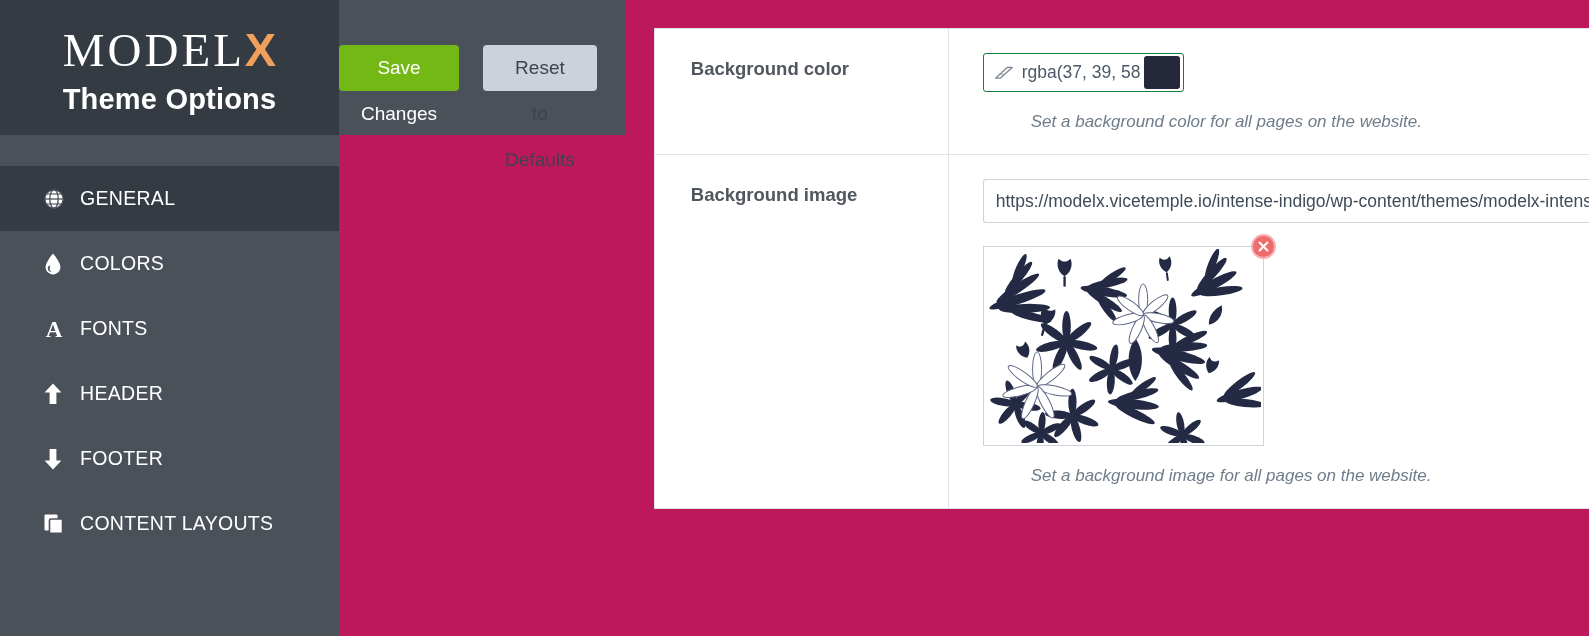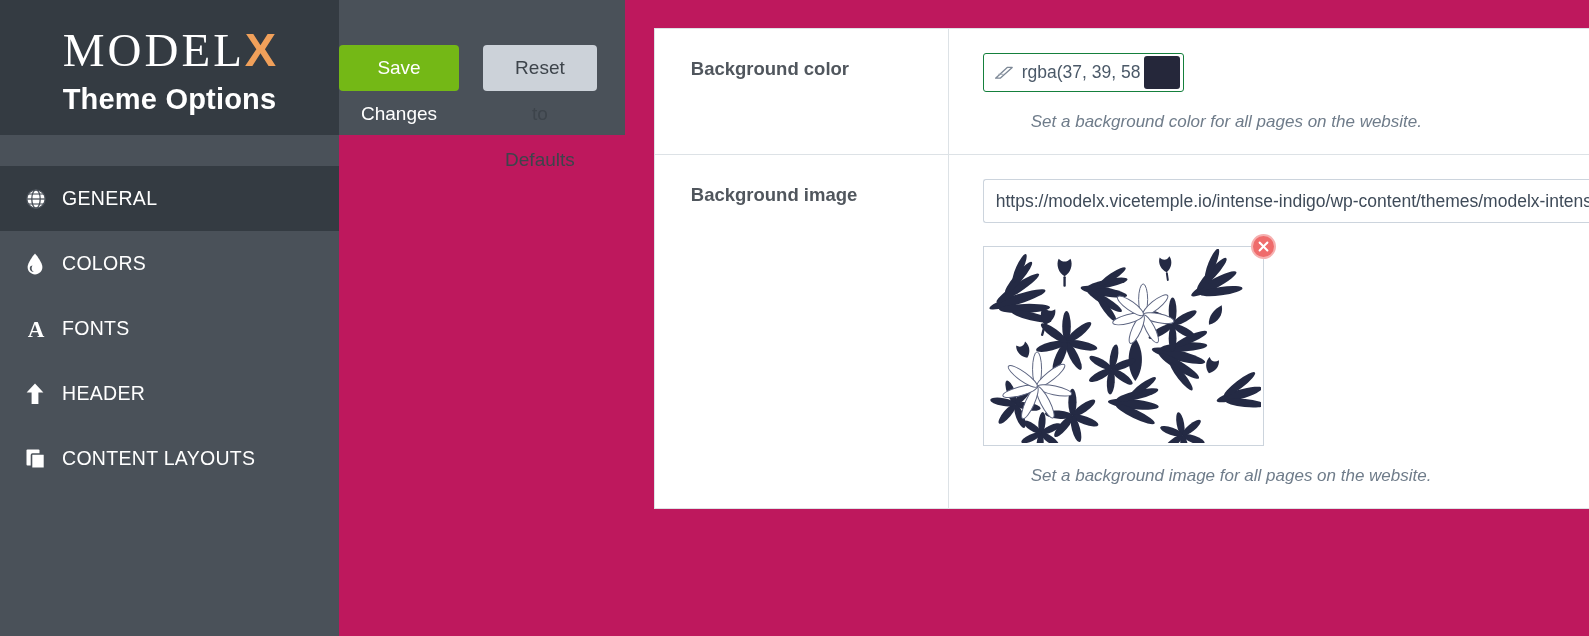--- a/index.html
+++ b/index.html
@@ -56,21 +56,21 @@
     margin-top: 9px;
     letter-spacing: 0.2px;
   }
   .nav-spacer { height: 31px; background: #4a5159; }
 
   .nav { background: #4a5159; }
   .nav-item {
     display: flex;
     align-items: center;
     height: 65px;
-    padding-left: 24px;
+    padding-left: 42px;
     color: #ffffff;
     cursor: pointer;
     user-select: none;
   }
   .nav-item.active { background: #343b42; }
   .nav-icon {
     width: 36px;
     flex: 0 0 36px;
     display: flex;
     align-items: center;
@@ -300,20 +300,28 @@
 
       <div class="nav-item">
         <span class="nav-icon">
           <svg width="22" height="24" viewBox="0 0 22 24" fill="#ffffff">
             <path d="M11 1.6 L19.4 10.6 L14.4 10.6 L14.4 22 L7.6 22 L7.6 10.6 L2.6 10.6 Z"></path>
           </svg>
         </span>
         <span class="nav-label">HEADER</span>
       </div>
 
+      <div class="nav-item">
+        <span class="nav-icon">
+          <svg width="22" height="24" viewBox="0 0 22 24" fill="#ffffff">
+            <path d="M11 22.4 L2.6 13.4 L7.6 13.4 L7.6 2 L14.4 2 L14.4 13.4 L19.4 13.4 Z"></path>
+          </svg>
+        </span>
+        <span class="nav-label">FOOTER</span>
+      </div>
 
       <div class="nav-item">
         <span class="nav-icon">
           <svg width="24" height="24" viewBox="0 0 24 24">
             <rect x="2.5" y="2.5" width="13" height="16" rx="1" fill="#ffffff"></rect>
             <rect x="7.5" y="7" width="13" height="14.2" rx="1" fill="#ffffff" stroke="#4a5159" stroke-width="1.6"></rect>
           </svg>
         </span>
         <span class="nav-label">CONTENT LAYOUTS</span>
       </div>

